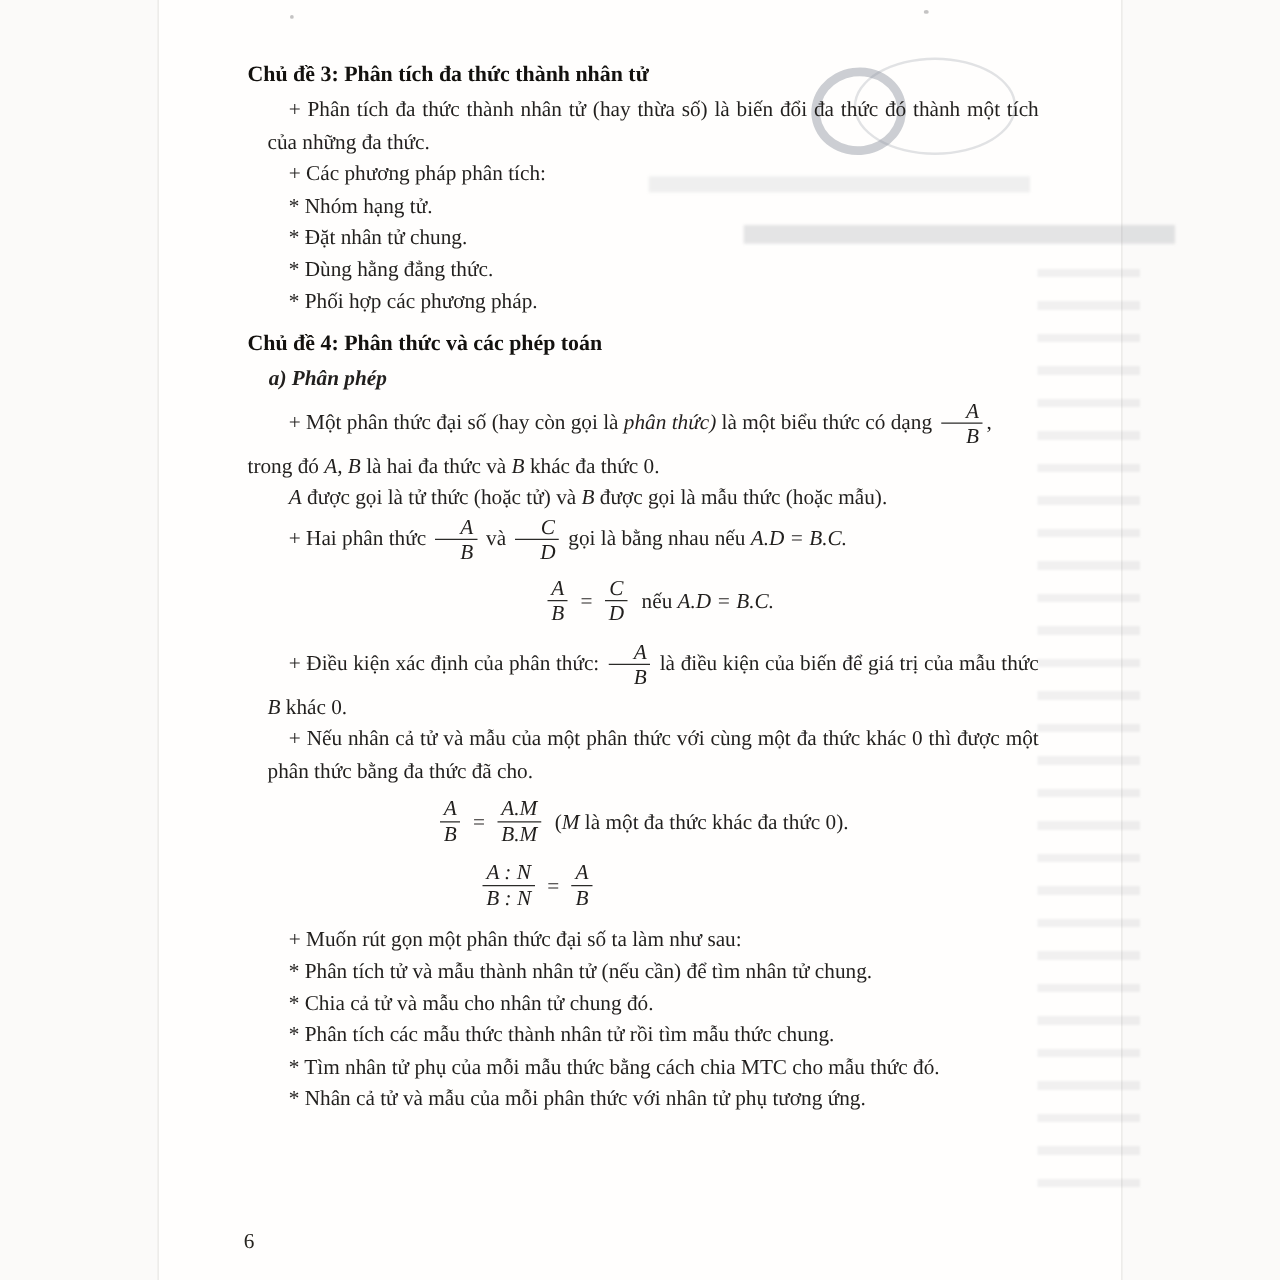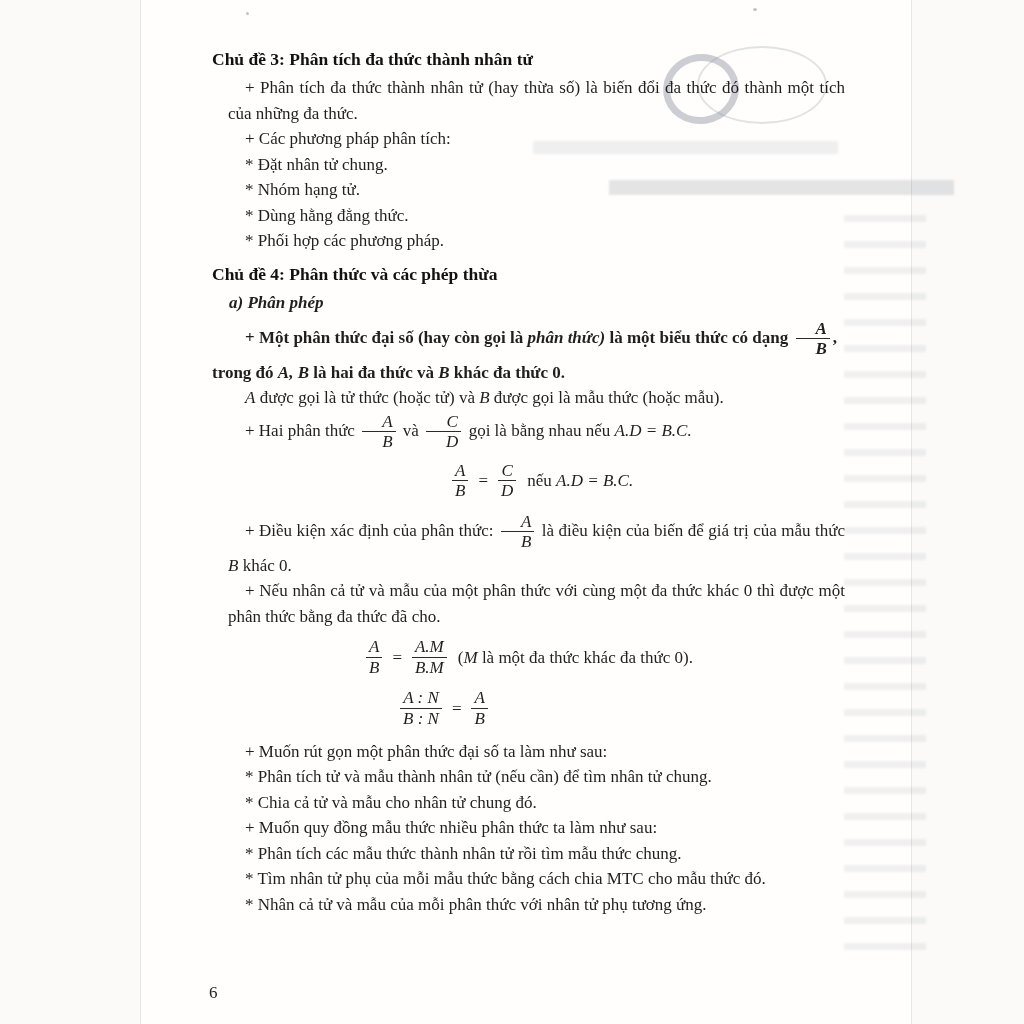--- a/index.html
+++ b/index.html
@@ -4,39 +4,39 @@
 <style>
   html,body{margin:0;padding:0;}
   body{
     width:1024px;height:1024px;
     background:#fbfaf9;
     font-family:"Liberation Serif", serif;
     color:#211f1d;
     position:relative;overflow:hidden;
   }
   .page{
-    position:absolute;left:140px;top:0;width:770px;height:1024px;
+    position:absolute;left:126px;top:0;width:770px;height:1024px;
     background:#fffefd;
     border-left:1px solid #e8e6e3;border-right:1px solid #e8e6e3;
   }
   .content{
     position:absolute;left:71px;top:46px;width:633px;
     font-size:17px;line-height:1.5;text-align:justify;
   }
   .heading{font-size:17.5px;font-weight:bold;color:#13110e;text-align:left;margin:0 0 3px;}
   .mt{margin-top:7px;}
   .sub{font-weight:bold;font-style:italic;text-indent:17px;margin:1px 0 2px;text-align:left;}
   p{margin:0;}
   .pind{text-indent:17px;margin-left:16px;}
   .b1{padding-left:33px;text-align:left;}
   .var{font-style:italic;}
   .frac{display:inline-block;vertical-align:middle;text-align:center;line-height:1.15;font-style:italic;margin:1px 3px;}
   .frac .fnum{display:block;border-bottom:1px solid #2b2a28;padding:0 3px;}
   .frac .fden{display:block;padding:0 3px;}
-  .defblock{margin:2px 0 0;font-weight:bold;}
+  .defblock{margin:2px 0 0;}
   .eq{display:flex;align-items:center;margin:7px 0 9px;text-align:left;}
   .eq .sign{margin:0 7px;}
   .eq .tail{margin-left:8px;}
   .eq1{padding-left:237px;}
   .eq2{padding-left:151px;}
   .eq3{padding-left:185px;}
   .pagenum{position:absolute;left:68px;top:983px;font-size:17px;color:#26241f;}
 
   
   .stamp{position:absolute;left:520px;top:44px;width:170px;height:84px;pointer-events:none;}
@@ -70,26 +70,26 @@
   <div class="bleedcol"></div>
 
   <div class="content">
 
     <h3 class="heading">Chủ đề 3: Phân tích đa thức thành nhân tử</h3>
 
     <p class="pind">+ Phân tích đa thức thành nhân tử (hay thừa số) là biến đổi đa thức đó thành một tích của những đa thức.</p>
 
     <p class="pind">+ Các phương pháp phân tích:</p>
 
+    <p class="b1">* Nhóm hạng tử.</p>
     <p class="b1">* Đặt nhân tử chung.</p>
-    <p class="b1">* Nhóm hạng tử.</p>
     <p class="b1">* Dùng hằng đẳng thức.</p>
     <p class="b1">* Phối hợp các phương pháp.</p>
 
-    <h3 class="heading mt">Chủ đề 4: Phân thức và các phép thừa</h3>
+    <h3 class="heading mt">Chủ đề 4: Phân thức và các phép toán</h3>
 
     <p class="sub">a) Phân phép</p>
 
     <div class="defblock">
       <div class="pind"><span>+ Một phân thức đại số (hay còn gọi là </span><span class="var">phân thức)</span><span> là một biểu thức có dạng </span><span class="frac"><span class="fnum">A</span><span class="fden">B</span></span><span>,</span></div>
       <div><span>trong đó </span><span class="var">A, B</span><span> là hai đa thức và </span><span class="var">B</span><span> khác đa thức 0.</span></div>
     </div>
 
     <p class="pind"><span class="var">A</span><span> được gọi là tử thức (hoặc tử) và </span><span class="var">B</span><span> được gọi là mẫu thức (hoặc mẫu).</span></p>
 
@@ -136,21 +136,20 @@
         <span class="frac">
           <span class="fnum">A</span>
           <span class="fden">B</span>
         </span>
       </div>
 
     <p class="pind">+ Muốn rút gọn một phân thức đại số ta làm như sau:</p>
     <p class="b1">* Phân tích tử và mẫu thành nhân tử (nếu cần) để tìm nhân tử chung.</p>
     <p class="b1">* Chia cả tử và mẫu cho nhân tử chung đó.</p>
 
-    <p class="pind">+ Muốn quy đồng mẫu thức nhiều phân thức ta làm như sau:</p>
     <p class="b1">* Phân tích các mẫu thức thành nhân tử rồi tìm mẫu thức chung.</p>
     <p class="b1">* Tìm nhân tử phụ của mỗi mẫu thức bằng cách chia MTC cho mẫu thức đó.</p>
     <p class="b1">* Nhân cả tử và mẫu của mỗi phân thức với nhân tử phụ tương ứng.</p>
 
   </div>
 
   <div class="pagenum">6</div>
 </div>
 
 </body></html>

